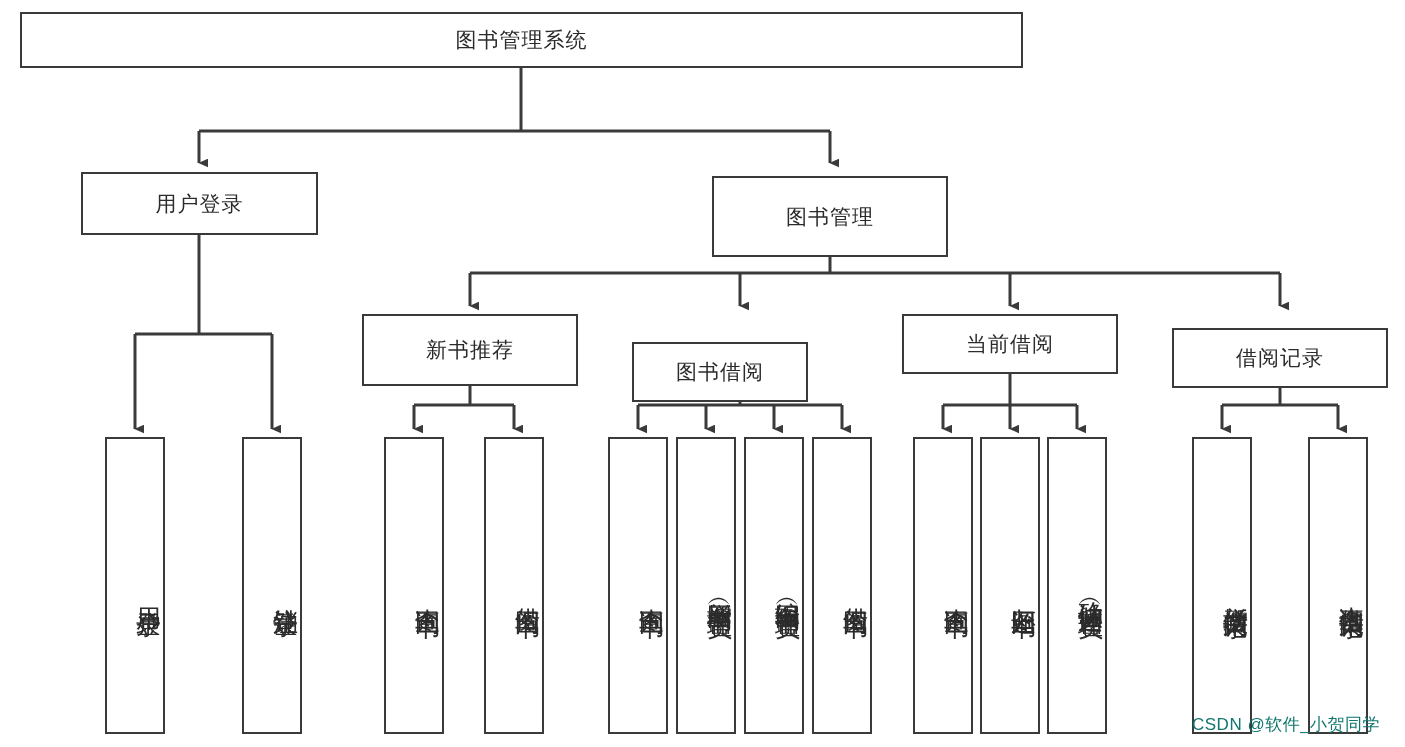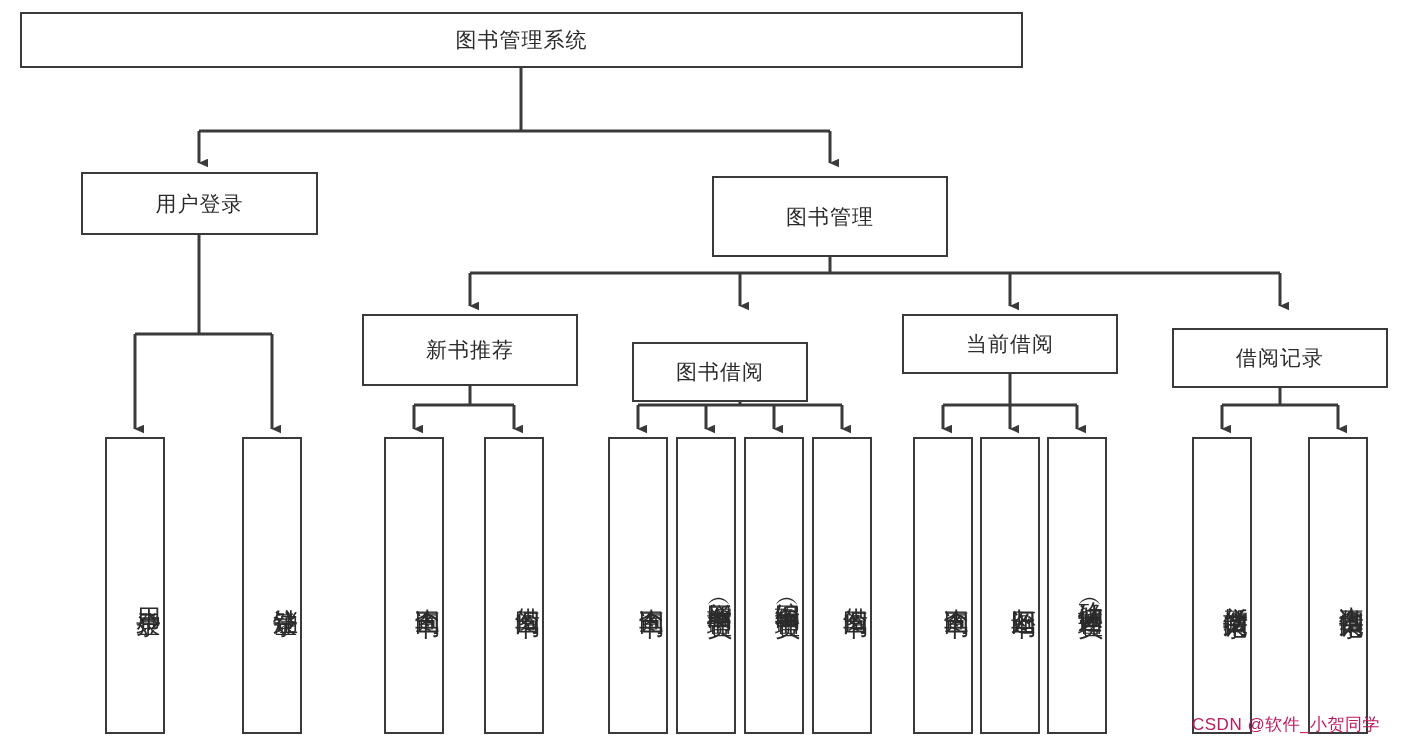--- a/index.html
+++ b/index.html
@@ -53,21 +53,21 @@
     padding-top: 10px;
   }
   .node .lbl {
     display: block;
   }
   .watermark {
     position: absolute;
     left: 1192px;
     top: 713px;
     font-size: 17px;
-    color: #be185d;
+    color: #0f766e;
     white-space: nowrap;
     letter-spacing: 0.5px;
   }
 </style>
 </head>
 <body>
 
 <div id="canvas">
 
   <svg class="wires" viewBox="0 0 1405 747">

